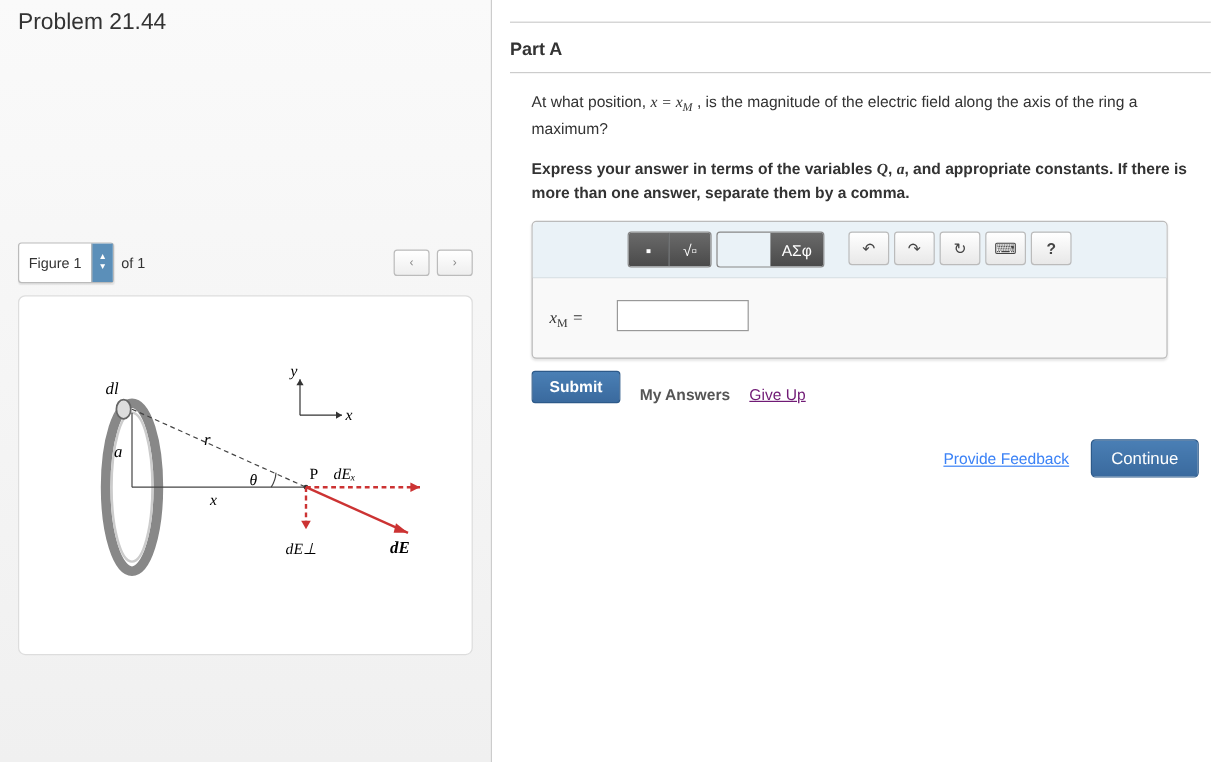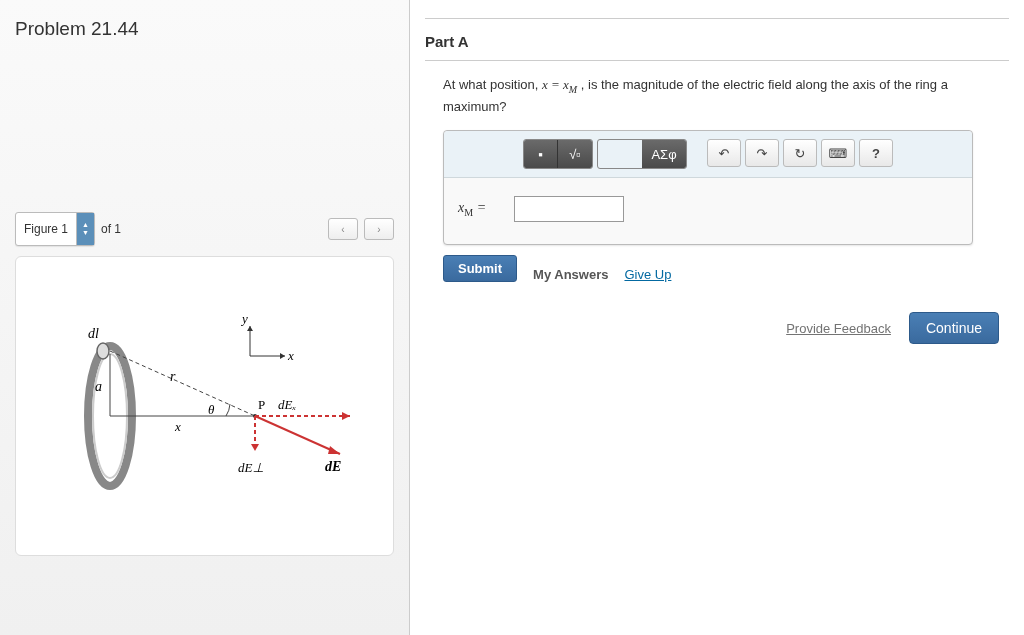--- a/index.html
+++ b/index.html
@@ -1,20 +1,20 @@
 <!DOCTYPE html>
 <html><head>
   <meta charset="utf-8">
   <style>
     * { margin: 0; padding: 0; box-sizing: border-box; }
     body { font-family: Arial, Helvetica, sans-serif; font-size: 13px; color: #333; background: #fff; }
     
     .container { display: flex; width: 1024px; height: 635px; }
     
-    .left-panel { width: 410px; background: linear-gradient(to bottom, #fafafa, #f0f0f0); border-right: 1px solid #ccc; padding: 10px 15px; }
+    .left-panel { width: 410px; background: linear-gradient(to bottom, #fafafa, #f0f0f0); border-right: 1px solid #ccc; padding: 0 15px; }
     .right-panel { flex: 1; padding: 10px 15px; background: #fff; }
     
     .problem-title { font-size: 19px; font-weight: normal; color: #333; padding: 8px 0 12px 0; }
     
     .description-box { background: #fff; border: 1px solid #ddd; border-radius: 6px; padding: 12px 14px; margin-bottom: 18px; box-shadow: 0 1px 2px rgba(0,0,0,0.05); }
     .description-box .var { font-style: italic; font-family: serif; }
     .description-box a { color: #0066cc; text-decoration: underline; }
     
     .figure-bar { display: flex; align-items: center; gap: 6px; margin-bottom: 10px; }
     .figure-select { display: flex; align-items: center; background: #fff; border: 1px solid #bbb; border-radius: 3px; height: 34px; box-shadow: 0 1px 1px rgba(0,0,0,0.08); }
@@ -39,31 +39,31 @@
     
     .input-box { margin-left: 18px; border: 1px solid #bbb; border-radius: 4px; width: 530px; background: #f9f9f9; box-shadow: 0 1px 2px rgba(0,0,0,0.1); padding-bottom: 14px; }
     
     .toolbar-row { background: #eaf2f7; border-bottom: 1px solid #cfd8dc; padding: 8px 10px; display: flex; justify-content: center; gap: 4px; border-radius: 4px 4px 0 0; }
     .tb-group { display: flex; gap: 0; border: 1px solid #888; border-radius: 3px; overflow: hidden; }
     .tb-btn { width: 34px; height: 28px; background: linear-gradient(#6a6a6a,#4a4a4a); color: #fff; display: flex; align-items: center; justify-content: center; font-size: 13px; cursor: pointer; border-right: 1px solid #333; }
     .tb-btn:last-child { border-right: none; }
     .tb-btn.light { background: linear-gradient(#fff,#e8e8e8); color: #444; border-right: 1px solid #ccc; }
     .tb-spacer { width: 12px; }
     
-    .answer-row { display: flex; align-items: center; padding: 18px 14px 8px 14px; gap: 28px; }
+    .answer-row { display: flex; align-items: flex-end; padding: 18px 14px 8px 14px; gap: 28px; }
     .answer-label { font-style: italic; font-family: serif; font-size: 14px; }
     .answer-input { width: 110px; height: 26px; border: 1px solid #999; background: #fff; padding: 2px 4px; }
     
     .submit-row { margin: 10px 0 0 18px; display: flex; align-items: flex-end; gap: 16px; }
     .submit-btn { background: linear-gradient(#4a7fb5,#3a6a9e); color: #fff; border: 1px solid #2d5a8a; border-radius: 3px; padding: 5px 14px; font-size: 13px; cursor: pointer; font-weight: bold; }
-    .link-btn { color: #0369a1; text-decoration: underline; cursor: pointer; font-size: 13px; }
+    .link-btn { color: #701a75; text-decoration: underline; cursor: pointer; font-size: 13px; }
     .plain-text { color: #555; font-size: 13px; font-weight: bold; }
     
     .bottom-row { margin-top: 30px; display: flex; justify-content: flex-end; align-items: center; gap: 18px; padding-right: 10px; }
-    .feedback-link { color: #737373; text-decoration: underline; cursor: pointer; }
+    .feedback-link { color: #3b82f6; text-decoration: underline; cursor: pointer; }
     .continue-btn { background: linear-gradient(#4a7fb5,#3a6a9e); color: #fff; border: 1px solid #2d5a8a; border-radius: 4px; padding: 7px 16px; font-size: 14px; cursor: pointer; }
   </style>
 </head>
 <body>
 
 <div class="container">
 
   <div class="left-panel">
     <div class="problem-title">Problem 21.44</div>
 
@@ -129,20 +129,23 @@
   </div>
 
   <div class="right-panel">
     <hr class="top">
     <div class="part-header">Part A</div>
 
     <div class="question-text">
       <span>At what position, </span><span class="var">x = x</span><span class="var sub">M</span><span> , is the magnitude of the electric field along the axis of the ring a maximum?</span>
     </div>
 
+    <div class="instruction">
+      <span>Express your answer in terms of the variables </span><span class="var">Q</span><span>, </span><span class="var">a</span><span>, and appropriate constants. If there is more than one answer, separate them by a comma.</span>
+    </div>
 
     <div class="input-box">
       <div class="toolbar-row">
         <div class="tb-group">
           <div class="tb-btn">▪</div>
           <div class="tb-btn">√▫</div>
         </div>
         <div class="tb-group">
           <div class="tb-btn" style="width:44px;margin-left:44px;">ΑΣφ</div>
         </div>

